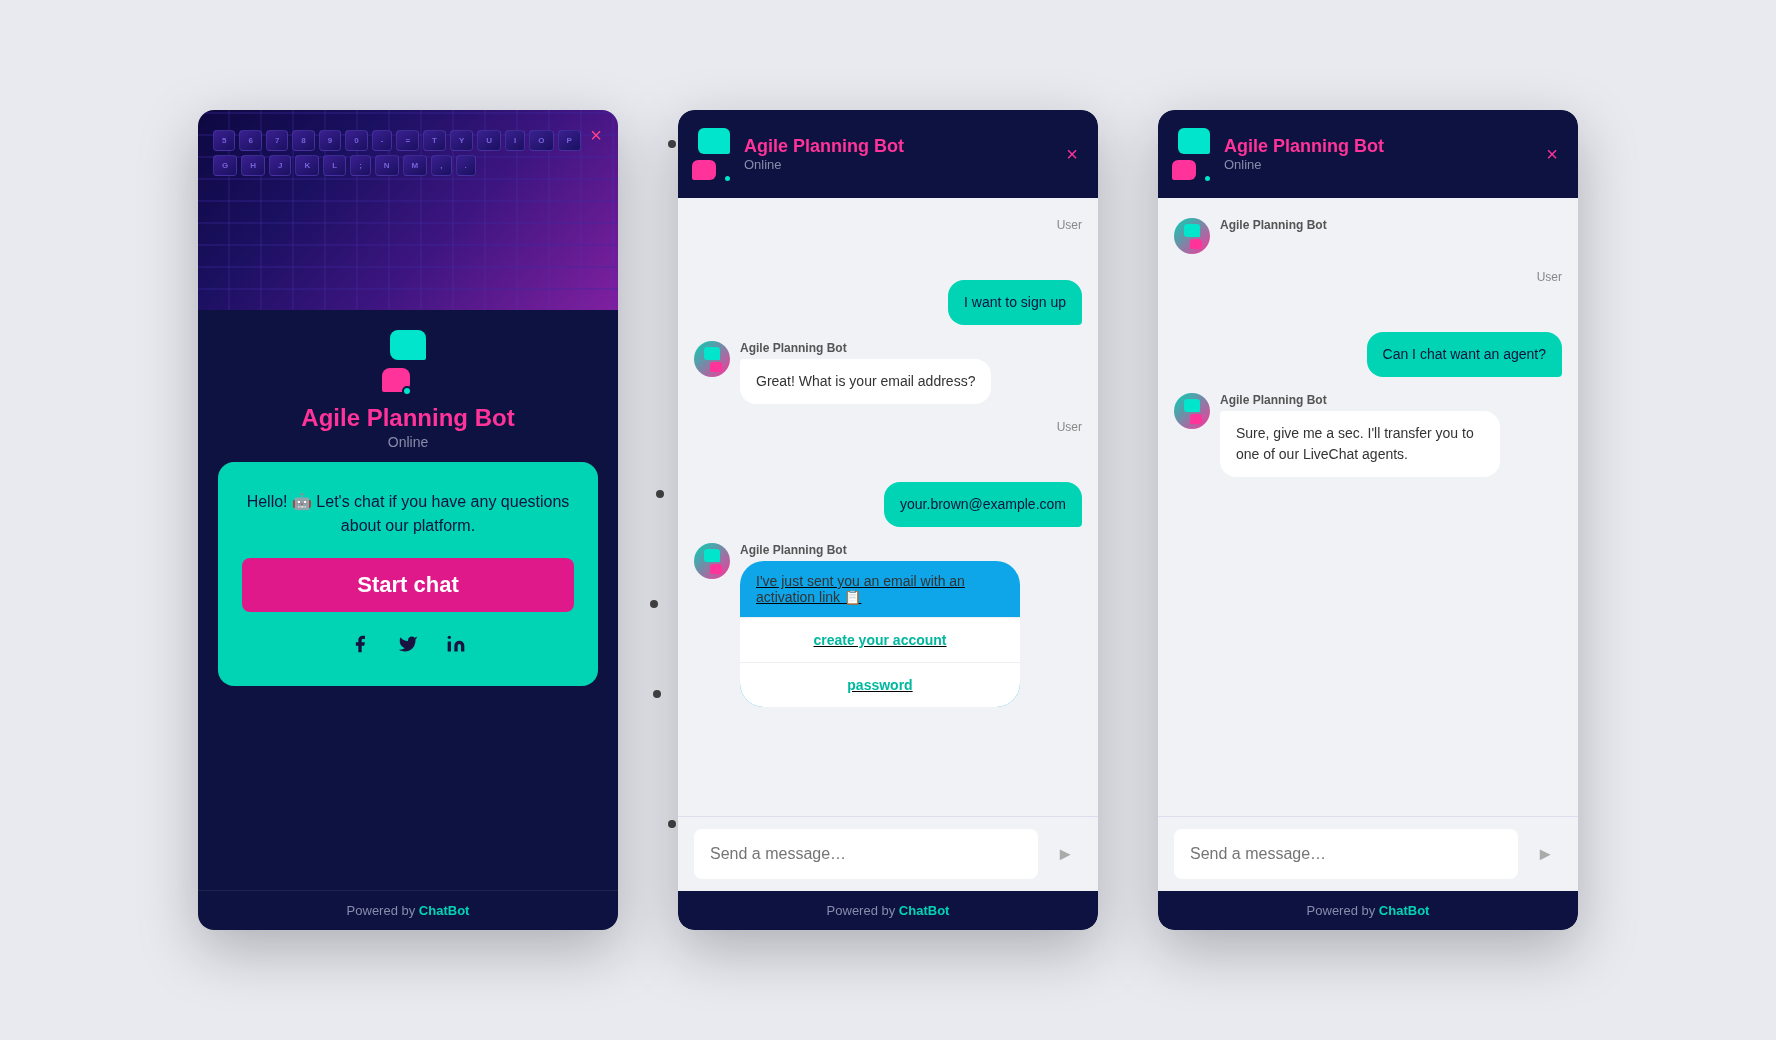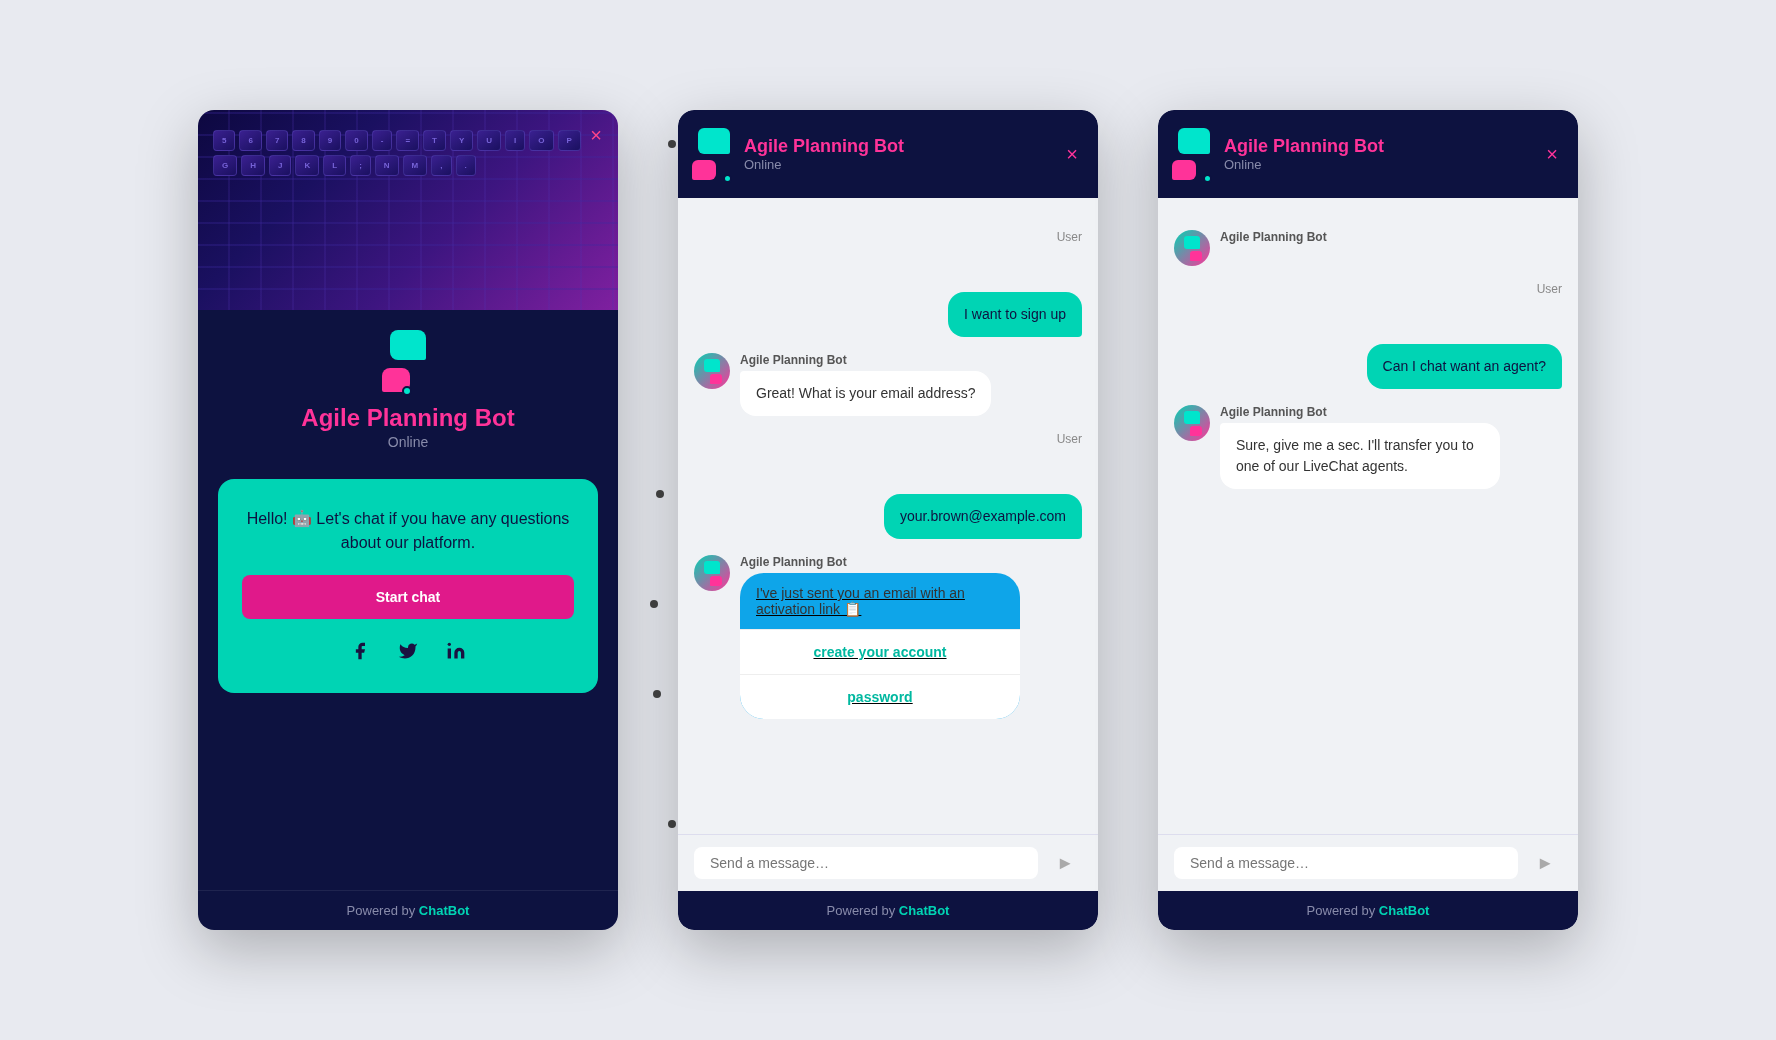--- a/index.html
+++ b/index.html
@@ -139,39 +139,39 @@
       color: #888baa;
       font-size: 14px;
       margin-top: 2px;
     }
 
     .greeting-box {
       background: #00d4b4;
       border-radius: 16px;
       padding: 28px 24px;
       text-align: center;
-      margin-top: 29px;
+      margin-top: 12px;
       width: 100%;
     }
 
     .greeting-text {
       color: #0d1240;
       font-size: 16px;
       line-height: 1.5;
       margin-bottom: 20px;
     }
 
     .start-btn {
       background: #e0198a;
       color: white;
       border: none;
       border-radius: 8px;
       padding: 14px 0;
       width: 100%;
-      font-size: 14px;
+      font-size: 22px;
       font-weight: 600;
       cursor: pointer;
     }
 
     .social-icons {
       display: flex;
       gap: 20px;
       margin-top: 18px;
       justify-content: center;
     }
@@ -268,21 +268,21 @@
 
     .header-close {
       color: #ff3399;
       font-size: 20px;
       cursor: pointer;
     }
 
     .chat-body {
       flex: 1;
       overflow-y: auto;
-      padding: 32px 16px;
+      padding: 20px 16px;
       display: flex;
       flex-direction: column;
       gap: 16px;
     }
 
     .msg-row {
       display: flex;
       flex-direction: column;
     }
 
@@ -414,22 +414,22 @@
       align-items: center;
       gap: 10px;
       border-top: 1px solid #dde;
     }
 
     .chat-input {
       flex: 1;
       background: white;
       border: none;
       border-radius: 8px;
-      padding: 8px 16px;
-      font-size: 14px;
+      padding: 16px 16px;
+      font-size: 16px;
       color: #aaa;
       outline: none;
     }
 
     .send-btn {
       color: #aaa;
       background: none;
       border: none;
       cursor: pointer;
       font-size: 18px;

